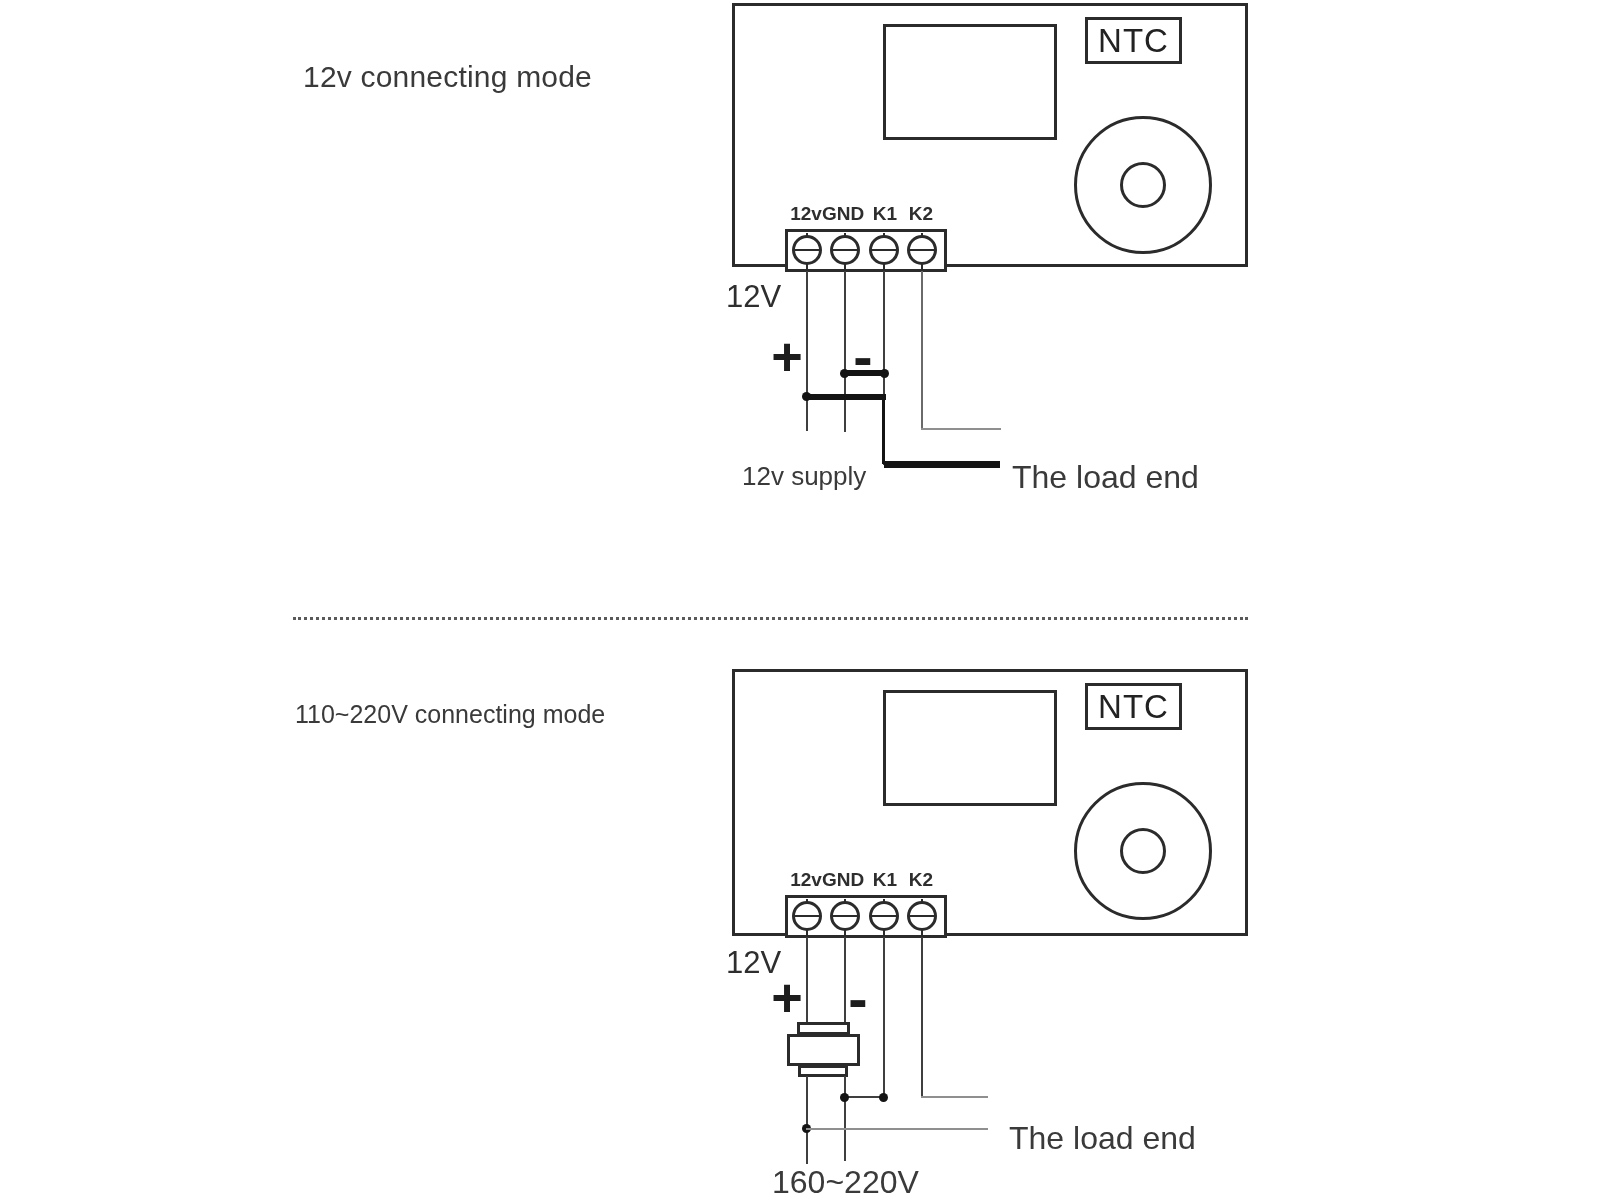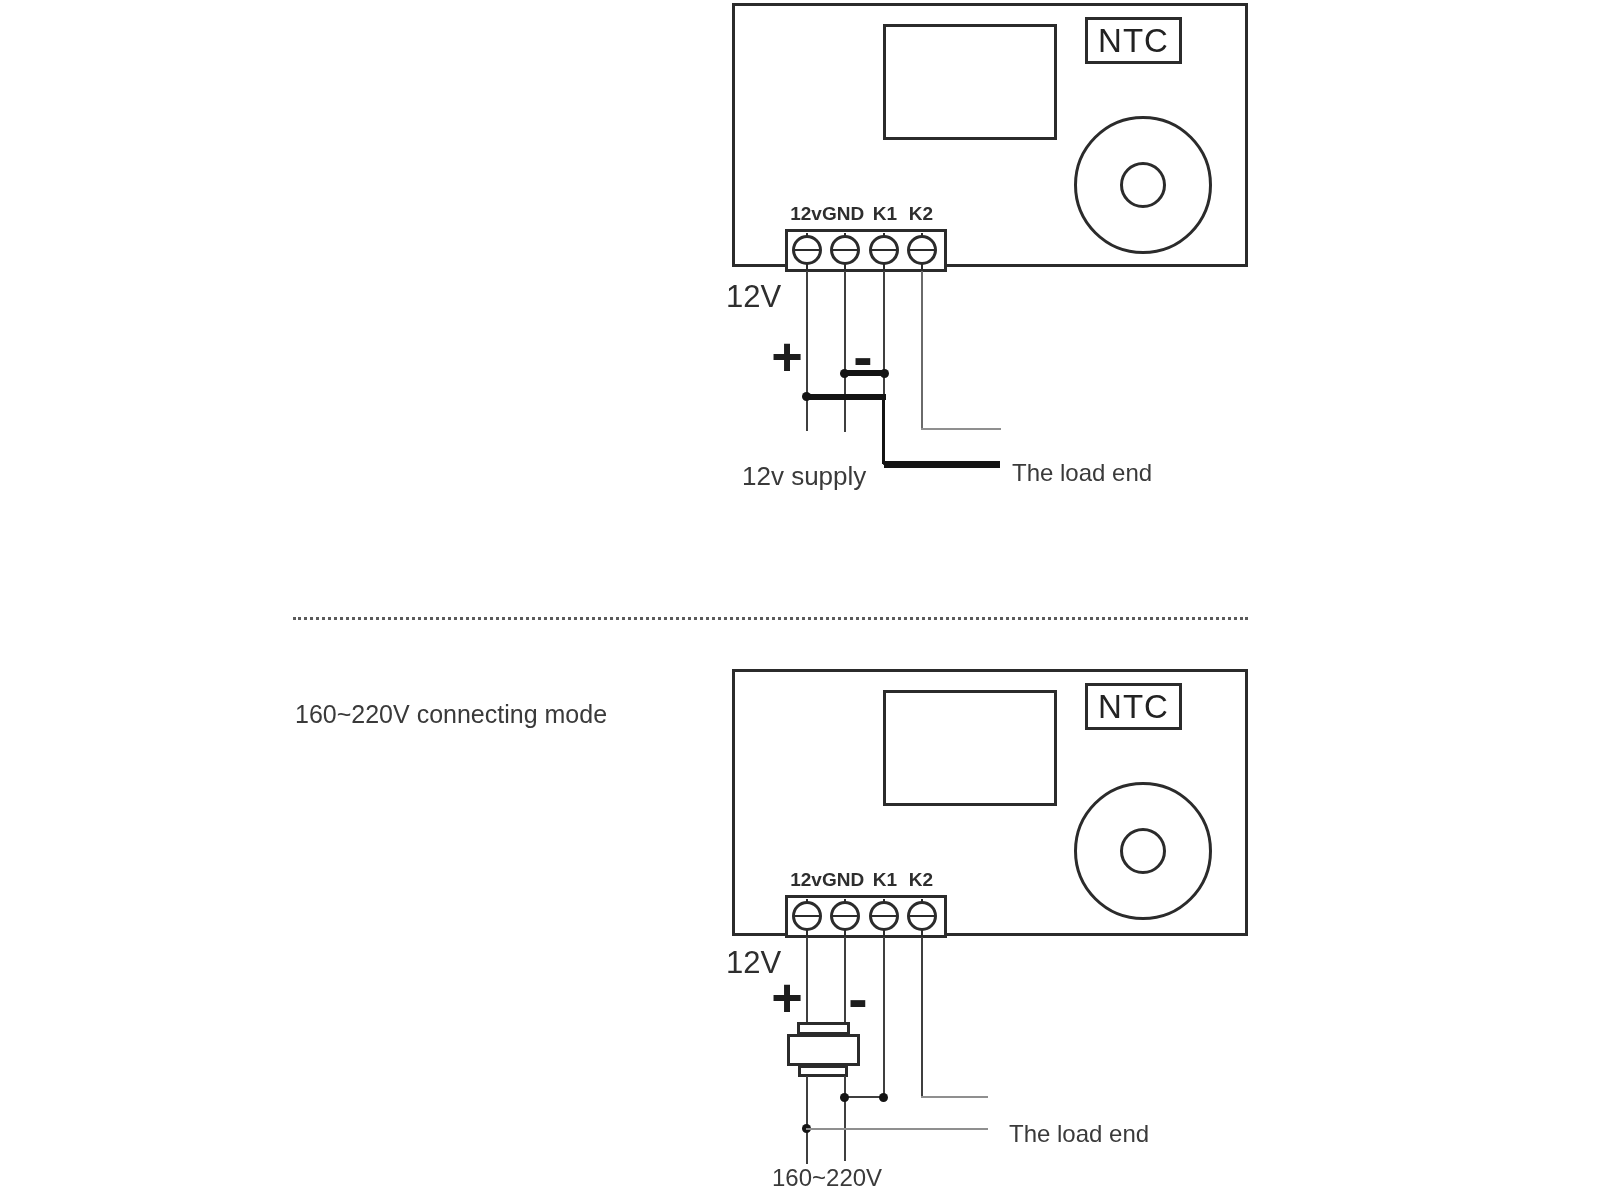--- a/index.html
+++ b/index.html
@@ -13,37 +13,38 @@
   .circle{border-radius:50%;}
   .vwire{position:absolute;width:2px;background:var(--wire);}
   .hwire{position:absolute;height:2px;background:var(--wire);}
   .thickbar{position:absolute;background:var(--thick);}
   .graybar{position:absolute;background:var(--gray);}
   .dot{position:absolute;width:9px;height:9px;border-radius:50%;background:var(--thick);}
   .lbl{position:absolute;color:var(--text);white-space:nowrap;line-height:1.15;}
   .title{font-size:30px;letter-spacing:.2px;}
   .title-sm{font-size:25px;}
   .voltage{font-size:31px;color:#2e2e2e;}
-  .smalllbl{font-size:24px;}
+  .smalllbl{font-size:32px;}
   .supplylbl{font-size:26px;}
   .term-lbl{position:absolute;transform:translateX(-50%);font-size:19px;font-weight:600;color:#2e2e2e;white-space:nowrap;}
   .ntc{display:flex;align-items:center;justify-content:center;font-size:33px;font-weight:500;letter-spacing:1px;color:#222;}
   .sign{position:absolute;display:flex;align-items:center;justify-content:center;font-weight:700;color:#1d1d1d;}
   .screw{position:absolute;width:30px;height:30px;border:3px solid var(--line);border-radius:50%;box-sizing:border-box;background:var(--bg);}
   .slot-h{position:absolute;height:2px;width:28px;background:var(--line);}
   .slot-v{position:absolute;width:2px;height:36px;background:var(--line);}
   .divider{position:absolute;border-top:3px dotted #5a5a5a;width:955px;height:0;}
 </style>
 </head>
 <body>
 
 <div class="canvas">
 
   <div class="abs" style="left:0;top:0;width:1600px;height:600px;">
 
+    <div class="lbl title" style="left:303px;top:60px;">12v connecting mode</div>
 
     <div class="outline" style="left:732px;top:3px;width:516px;height:264px;"></div>
     <div class="outline" style="left:883px;top:24px;width:174px;height:116px;"></div>
     <div class="outline ntc" style="left:1085px;top:17px;width:97px;height:47px;">
       <span>NTC</span>
     </div>
     <div class="outline circle" style="left:1074px;top:116px;width:138px;height:138px;"></div>
     <div class="outline circle" style="left:1120px;top:162px;width:46px;height:46px;"></div>
 
     <span class="term-lbl" style="left:806px;top:203px;">12v</span>
@@ -84,21 +85,21 @@
     <div class="sign" style="left:770px;top:338px;width:34px;height:36px;font-size:54px;">+</div>
     <div class="sign" style="left:849px;top:341px;width:28px;height:30px;font-size:58px;">-</div>
     <div class="lbl supplylbl" style="left:742px;top:462px;">12v supply</div>
     <div class="lbl smalllbl" style="left:1012px;top:459px;">The load end</div>
   </div>
 
   <div class="divider" style="left:293px;top:617px;"></div>
 
   <div class="abs" style="left:0;top:600px;width:1600px;height:600px;">
 
-    <div class="lbl title-sm" style="left:295px;top:100px;">160~220V connecting mode</div>
+    <div class="lbl title-sm" style="left:295px;top:100px;">110~220V connecting mode</div>
 
     <div class="outline" style="left:732px;top:69px;width:516px;height:267px;"></div>
     <div class="outline" style="left:883px;top:90px;width:174px;height:116px;"></div>
     <div class="outline ntc" style="left:1085px;top:83px;width:97px;height:47px;">
       <span>NTC</span>
     </div>
     <div class="outline circle" style="left:1074px;top:182px;width:138px;height:138px;"></div>
     <div class="outline circle" style="left:1120px;top:228px;width:46px;height:46px;"></div>
 
     <span class="term-lbl" style="left:806px;top:269px;">12v</span>

